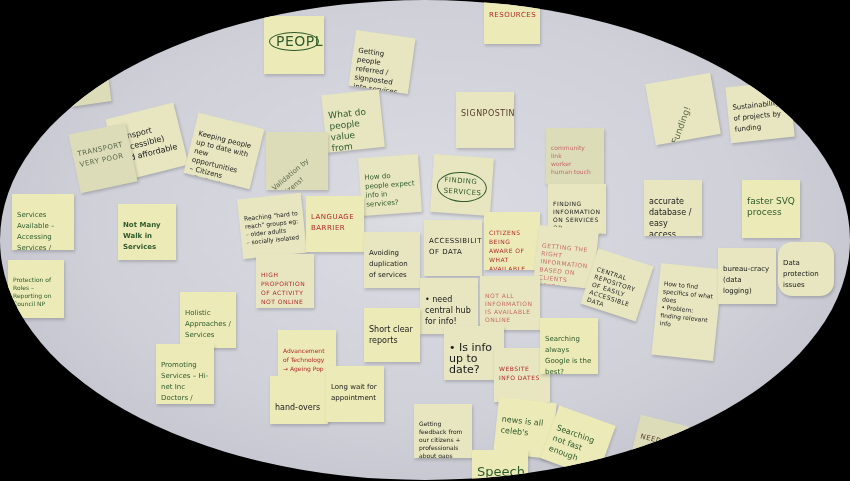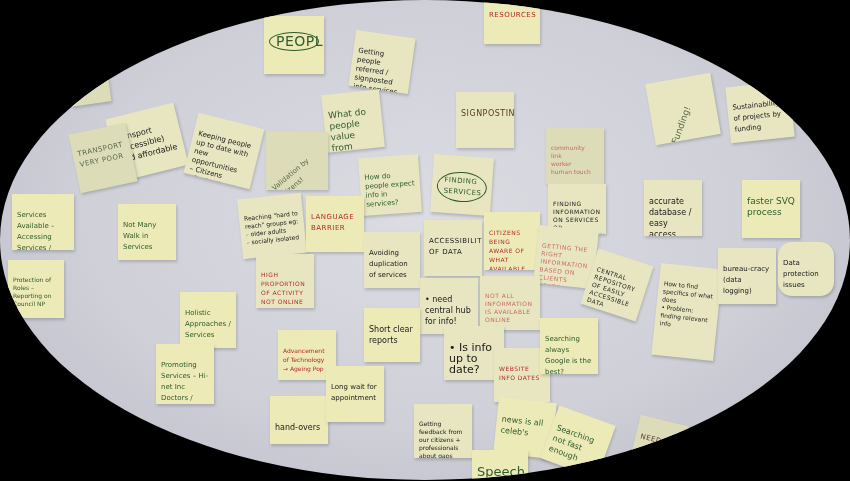--- a/index.html
+++ b/index.html
@@ -104,21 +104,21 @@
 
   <div class="note bright" style="left:742px;top:180px;width:58px;height:58px;">
     <span class="t ink-green" style="font-size:9px;">faster SVQ process</span>
   </div>
 
   <div class="note bright" style="left:12px;top:194px;width:62px;height:56px;">
     <span class="t ink-green" style="font-size:7px;">Services Available – Accessing Services / Groups</span>
   </div>
 
   <div class="note bright" style="left:118px;top:204px;width:58px;height:56px;">
-    <span class="t ink-green" style="font-size:7px;">Not Many Walk in Services</span>
+    <span class="t ink-green" style="font-size:7px;font-weight:bold;">Not Many Walk in Services</span>
   </div>
 
   <div class="note" style="left:240px;top:196px;width:64px;height:60px;transform:rotate(-6deg);">
     <span class="t ink-black" style="font-size:6px;line-height:8px;">Reaching "hard to reach" groups eg:
 – older adults
 – socially isolated</span>
   </div>
 
   <div class="note bright" style="left:306px;top:196px;width:58px;height:56px;">
     <span class="t ink-red caps" style="font-size:7px;">LANGUAGE BARRIER</span>
@@ -182,21 +182,21 @@
   </div>
 
   <div class="note bright" style="left:156px;top:344px;width:58px;height:60px;">
     <span class="t ink-green" style="font-size:7px;">Promoting Services – Hi-net Inc Doctors / Schools</span>
   </div>
 
   <div class="note bright" style="left:278px;top:330px;width:58px;height:50px;">
     <span class="t ink-red" style="font-size:6px;line-height:9px;">Advancement of Technology → Ageing Pop</span>
   </div>
 
-  <div class="note bright" style="left:270px;top:396px;width:58px;height:48px;">
+  <div class="note bright" style="left:270px;top:376px;width:58px;height:48px;">
     <span class="t ink-black" style="font-size:8px;margin-top:10px;">hand-overs</span>
   </div>
 
   <div class="note bright" style="left:326px;top:366px;width:58px;height:56px;">
     <span class="t ink-black" style="font-size:7px;">Long wait for appointment</span>
   </div>
 
   <div class="note" style="left:444px;top:326px;width:60px;height:54px;">
     <span class="t ink-black" style="font-size:11px;">• Is info up to date?</span>
   </div>

